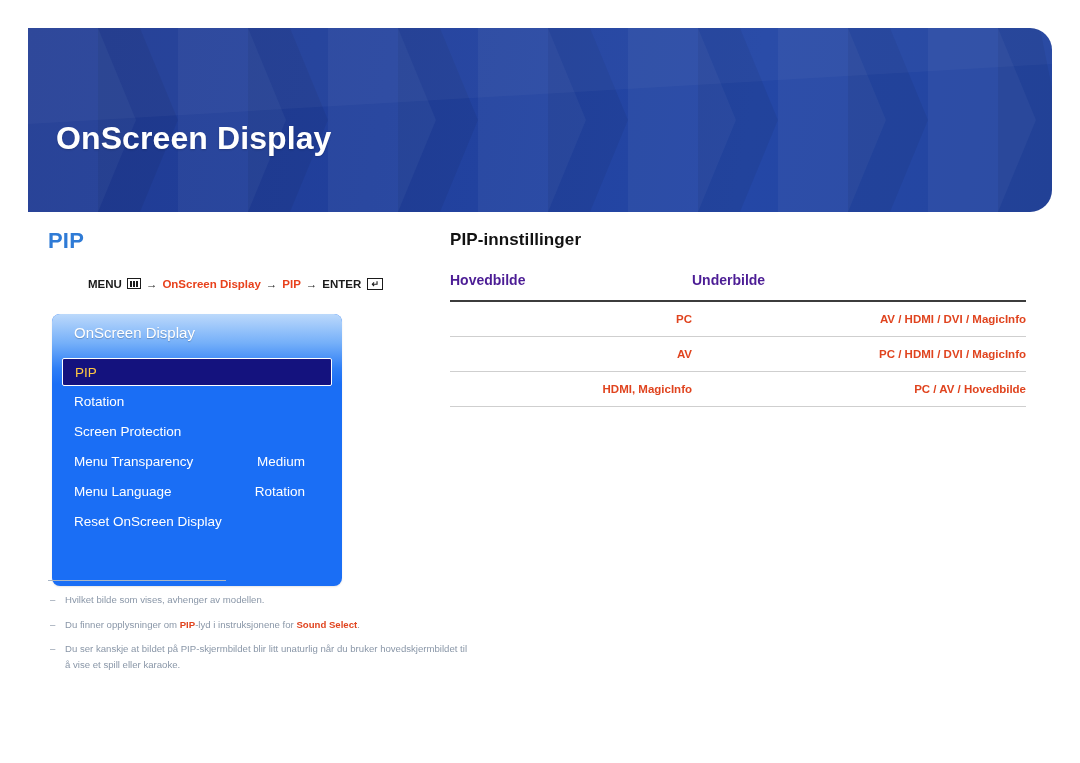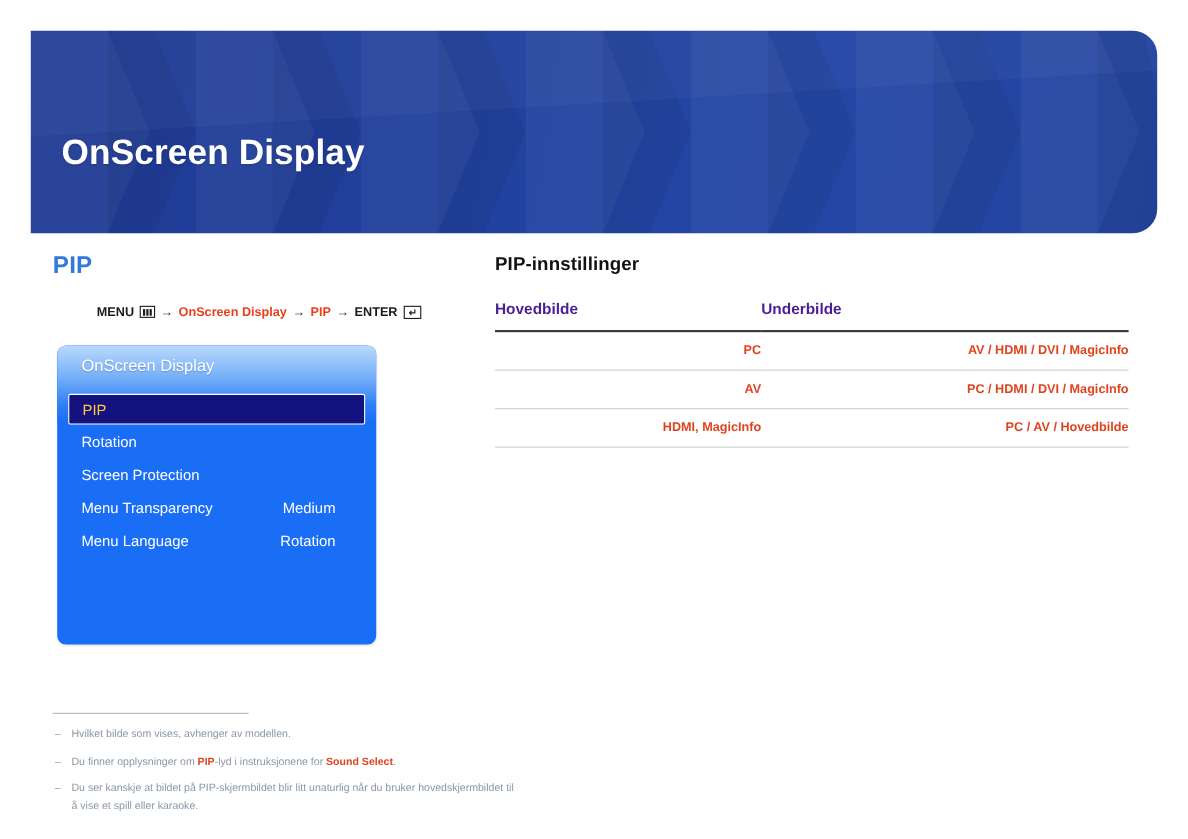--- a/index.html
+++ b/index.html
@@ -209,21 +209,21 @@
     padding: 11px 0 11px 0;
     border-bottom: 1px solid #cfcfcf;
   }
   .tbl .c1 { width: 242px; }
   .tbl .c2 { width: 334px; }
 
   
   .notes {
     position: absolute;
     left: 48px;
-    top: 648px;
+    top: 580px;
     width: 420px;
   }
   .notes-rule {
     width: 178px;
     height: 1px;
     background: #a7b5c6;
     margin-bottom: 11px;
   }
   .note {
     position: relative;
@@ -318,20 +318,24 @@
       <div class="osd-row">
         <span class="lbl">Menu Transparency</span>
         <span class="val">Medium</span>
       </div>
 
       <div class="osd-row">
         <span class="lbl">Menu Language</span>
         <span class="val">Rotation</span>
       </div>
 
+      <div class="osd-row">
+        <span class="lbl">Reset OnScreen Display</span>
+        <span class="val"></span>
+      </div>
 
     </div>
   </div>
 
   <div class="right-col">
     <div class="right-title">PIP-innstillinger</div>
 
     <table class="tbl">
       <colgroup>
           <col class="c1">

